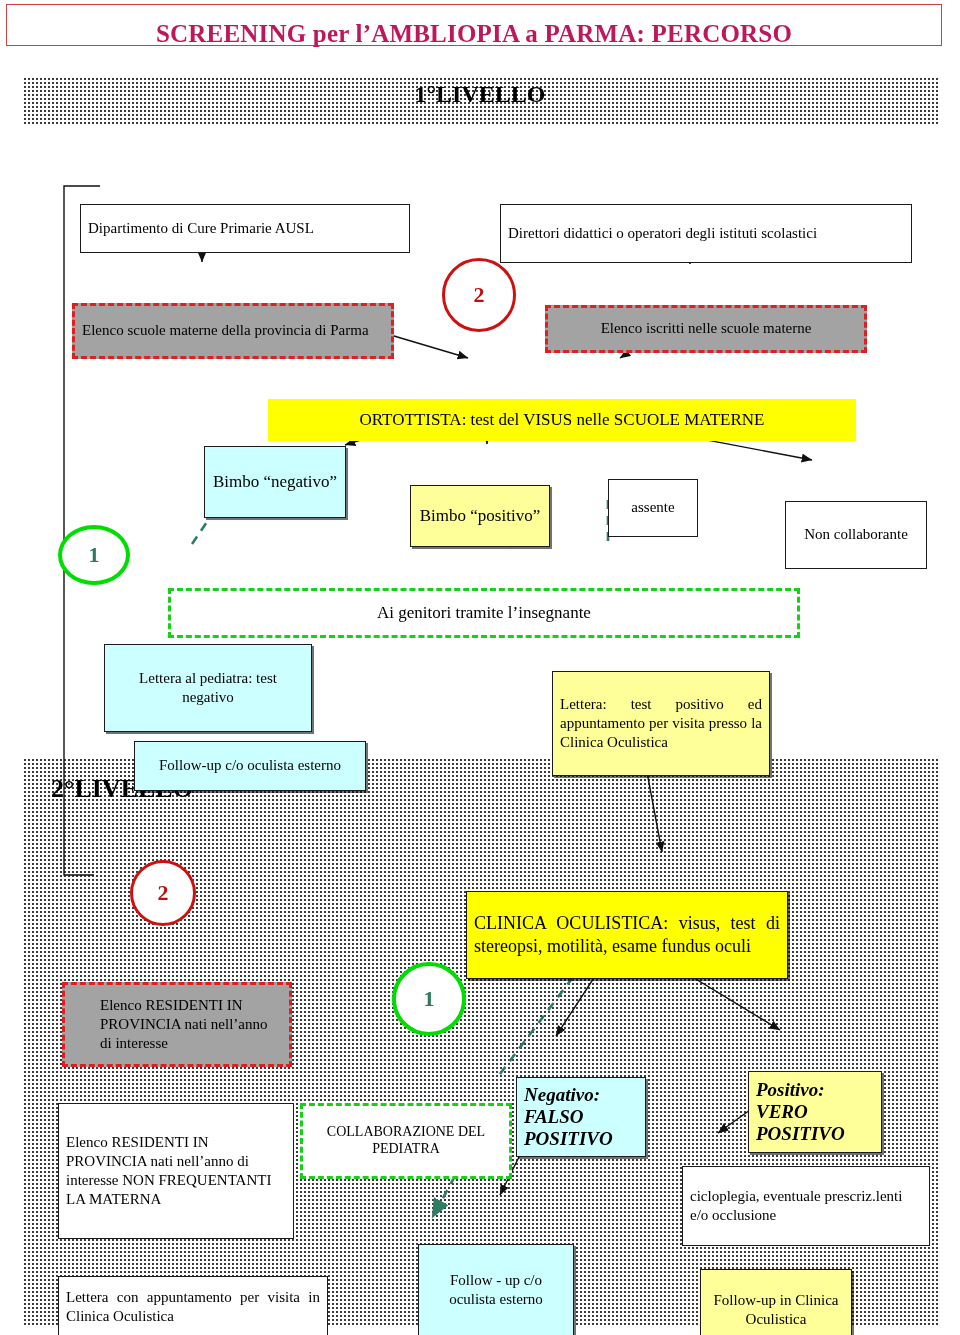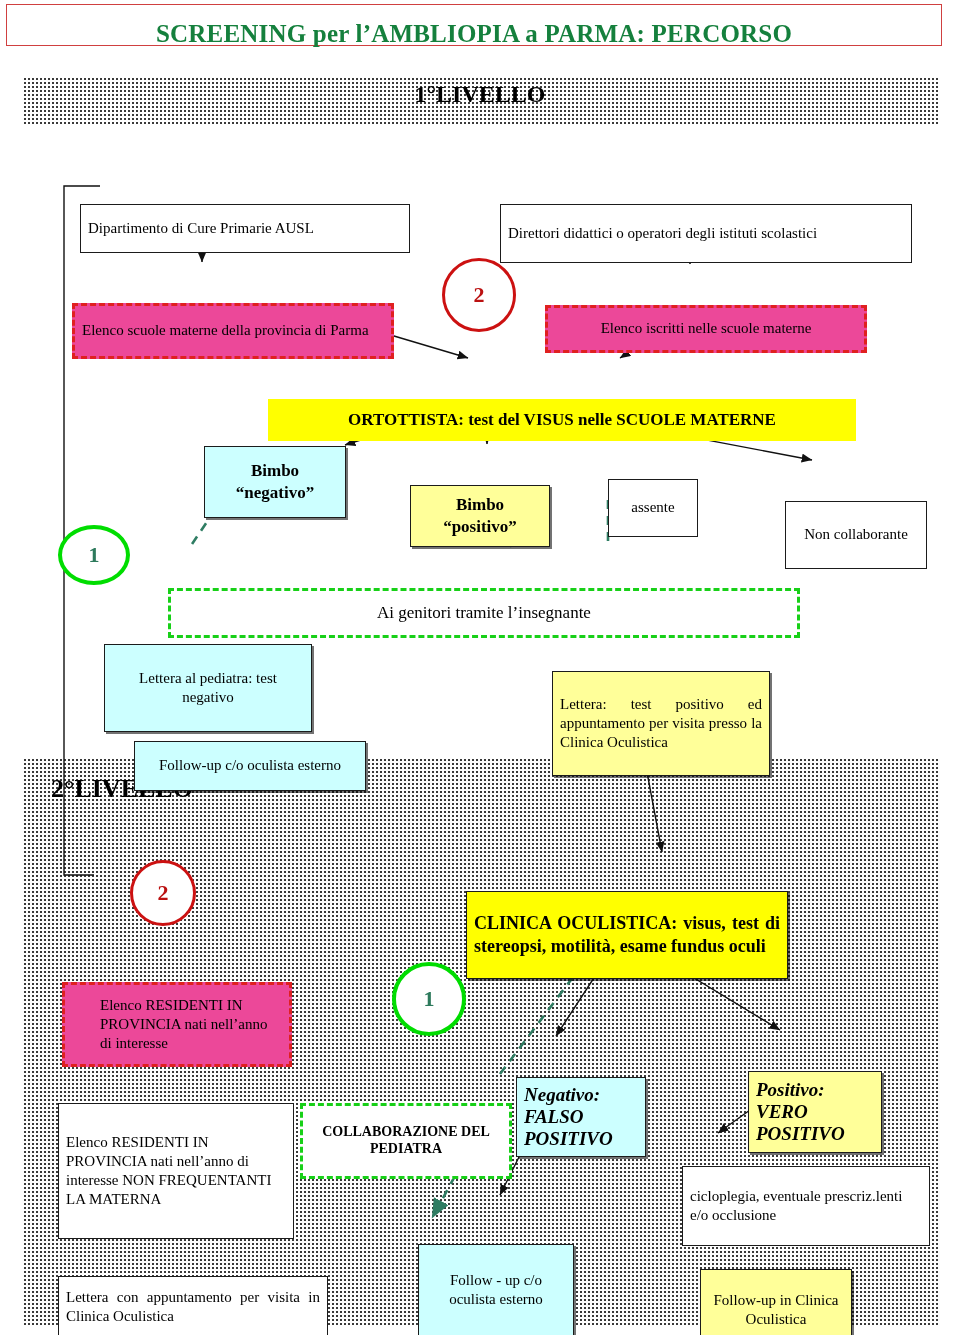--- a/index.html
+++ b/index.html
@@ -10,21 +10,21 @@
   }
   #stage{position:absolute;left:0;top:0;width:960px;height:1335px;}
 
   
   .title-frame{
     position:absolute;left:6px;top:4px;width:936px;height:42px;
     border:1.5px solid #d04040;background:#fff;box-sizing:border-box;
     display:flex;align-items:center;justify-content:center;
   }
   .title-text{
-    color:#15803d;font-weight:bold;font-size:25px;letter-spacing:.2px;
+    color:#be185d;font-weight:bold;font-size:25px;letter-spacing:.2px;
     white-space:nowrap;
     margin-top:17px;
   }
 
   
   .dotband{
     position:absolute;box-sizing:border-box;
     background-color:#ffffff;
     background-image:
       radial-gradient(#3a3a3a 0.8px, transparent 0.9px);
@@ -51,28 +51,28 @@
   .node{
     position:absolute;box-sizing:border-box;
     display:flex;align-items:center;
     font-size:15px;line-height:1.28;
     padding:4px 7px;
     margin-top:41px;
   }
   .node .inner{width:100%;}
   .solid{border:1.2px solid #1b1b1b;background:#ffffff;}
   .shadow{box-shadow:2px 2px 0 rgba(0,0,0,.55);}
-  .dashed-red{border:3px dashed #e02020;background:#ec4899;}
+  .dashed-red{border:3px dashed #e02020;background:#a3a3a3;}
   .dashed-green{border:3px dashed #18d018;background:#ffffff;}
   .c-cyan{background:#ccffff;}
   .c-paleyellow{background:#ffff99;}
   .c-brightyellow{background:#ffff00;}
   .ctr{text-align:center;}
   .just{text-align:justify;text-align-last:left;}
-  .b{font-weight:bold;}
+  .b{font-weight:normal;}
   .bi{font-weight:bold;font-style:italic;}
 
   
   .badge{
     position:absolute;box-sizing:border-box;background:#fff;
     display:flex;align-items:center;justify-content:center;
     border-radius:50%;font-weight:bold;font-size:22px;
   }
   .badge-red{border:3.5px solid #cc1111;color:#bb1111;}
   .badge-green{border:4px solid #00dd00;color:#2d7a5c;}

